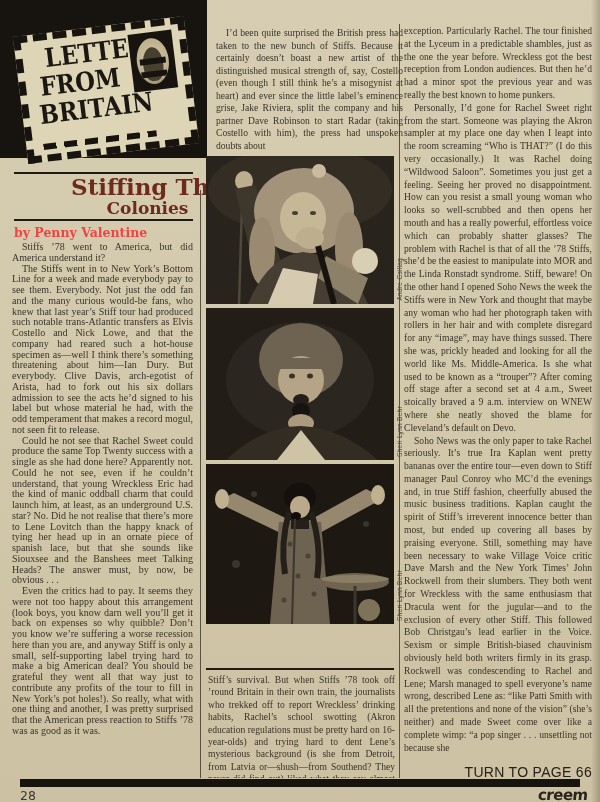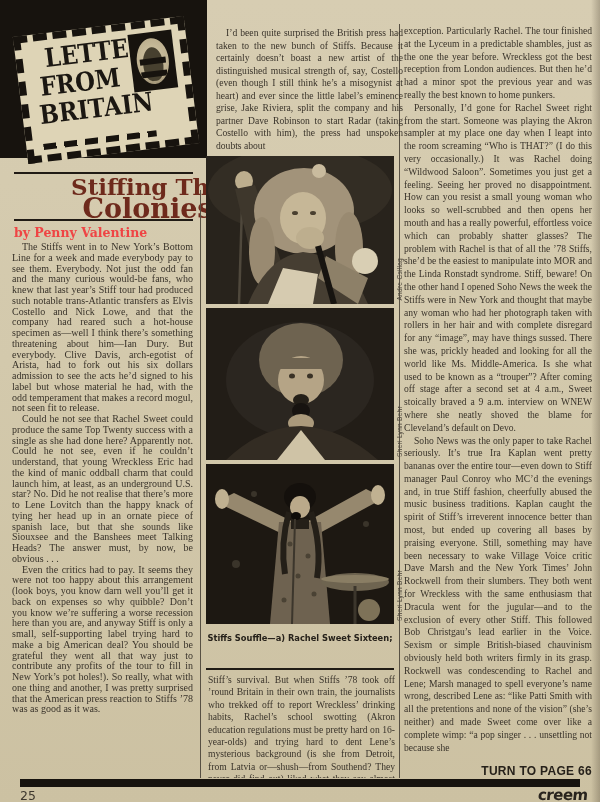--- a/index.html
+++ b/index.html
@@ -28,21 +28,21 @@
   .stamp-dashes{position:absolute;left:10px;bottom:5px;right:34px;height:6px;
     background:repeating-linear-gradient(90deg,#17130e 0 13px,transparent 13px 21px);}
 
   
   .rule{position:absolute;background:#201b15;}
   .rule-a{left:14px;top:172px;width:179px;height:2px;}
   .rule-b{left:14px;top:219px;width:179px;height:2px;}
   .article-title{position:absolute;left:0;top:176px;width:207px;text-align:center;
     font-family:"DejaVu Serif",serif;font-weight:bold;color:#6e2a1c;padding-left:44px;}
   .title-l1{font-size:23px;line-height:22px;}
-  .title-l2{font-size:27px;line-height:21px;}
+  .title-l2{font-size:17px;line-height:21px;}
   .byline{position:absolute;left:14px;top:225px;font-family:"DejaVu Serif",serif;
     font-weight:bold;font-size:12.5px;color:#ef4444;}
   .body-text{position:absolute;text-align:justify;overflow:hidden;}
   .body-text p{margin:0;text-indent:10px;}
   .col1-text{left:12px;top:242px;width:181px;height:535px;font-size:10px;line-height:10.75px;}
 
   
   .div1{position:absolute;left:200px;top:190px;width:1px;height:588px;background:#575043;}
   .div2{position:absolute;left:399px;top:24px;width:1px;height:754px;background:#575043;}
 
@@ -57,21 +57,21 @@
   .photo-caption{position:absolute;left:206px;top:633px;width:188px;text-align:center;
     font-family:"DejaVu Sans",sans-serif;font-weight:bold;font-size:8.3px;line-height:10.8px;color:#26211a;}
   .caption-rule{left:206px;top:668px;width:188px;height:2px;}
   .col2-bottom{left:208px;top:674px;width:187px;height:104px;font-size:9.6px;line-height:12.4px;}
   .col2-bottom p{text-indent:0;}
 
   
   .col3-text{left:404px;top:25px;width:188px;height:736px;font-size:9.6px;line-height:12.8px;}
   .col3-text p:first-child{text-indent:0;}
   .turn-to{position:absolute;left:404px;top:764px;width:188px;text-align:right;
-    font-family:"Liberation Sans",sans-serif;font-weight:bold;font-size:12px;
+    font-family:"Liberation Sans",sans-serif;font-weight:normal;font-size:14px;
     letter-spacing:.3px;color:#26211a;}
 
   
   .bottom-bar{position:absolute;left:20px;top:779px;width:560px;height:8px;background:#17130e;}
   .page-number{position:absolute;left:20px;top:788px;font-family:"DejaVu Sans",sans-serif;
     font-size:12.5px;color:#3e382e;}
   .creem-logo{position:absolute;right:12px;top:786px;font-family:"DejaVu Sans",sans-serif;
     font-weight:bold;font-size:15px;color:#29241e;transform:skewX(-6deg);letter-spacing:-.5px;}
 </style>
 </head>
@@ -94,20 +94,21 @@
 
 <div class="rule rule-a"></div>
 <div class="article-title">
   <div class="title-l1">Stiffing The</div>
   <div class="title-l2">Colonies</div>
 </div>
 <div class="rule rule-b"></div>
 <div class="byline">by Penny Valentine</div>
 
 <div class="body-text col1-text">
+  <p>Stiffs ’78 went to America, but did America understand it?</p>
   <p>The Stiffs went in to New York’s Bottom Line for a week and made everybody pay to see them. Everybody. Not just the odd fan and the many curious would-be fans, who knew that last year’s Stiff tour had produced such notable trans-Atlantic transfers as Elvis Costello and Nick Lowe, and that the company had reared such a hot-house specimen as—well I think there’s something threatening about him—Ian Dury. But everybody. Clive Davis, arch-egotist of Arista, had to fork out his six dollars admission to see the acts he’d signed to his label but whose material he had, with the odd temperament that makes a record mogul, not seen fit to release.</p>
   <p>Could he not see that Rachel Sweet could produce the same Top Twenty success with a single as she had done here? Apparently not. Could he not see, even if he couldn’t understand, that young Wreckless Eric had the kind of manic oddball charm that could launch him, at least, as an underground U.S. star? No. Did he not realise that there’s more to Lene Lovitch than the happy knack of tying her head up in an ornate piece of spanish lace, but that she sounds like Siouxsee and the Banshees meet Talking Heads? The answer must, by now, be obvious . . .</p>
   <p>Even the critics had to pay. It seems they were not too happy about this arrangement (look boys, you know darn well you’ll get it back on expenses so why quibble? Don’t you know we’re suffering a worse recession here than you are, and anyway Stiff is only a small, self-supporting label trying hard to make a big American deal? You should be grateful they went all that way just to contribute any profits of the tour to fill in New York’s pot holes!). So really, what with one thing and another, I was pretty surprised that the American press reaction to Stiffs ’78 was as good as it was.</p>
 </div>
 
 <div class="div1"></div>
 <div class="div2"></div>
 
 <div class="body-text col2-top">
   <p>I’d been quite surprised the British press had taken to the new bunch of Stiffs. Because it certainly doesn’t boast a new artist of the distinguished musical strength of, say, Costello (even though I still think he’s a misogynist at heart) and ever since the little label’s eminence grise, Jake Riviera, split the company and his partner Dave Robinson to start Radar (taking Costello with him), the press had unspoken doubts about</p>
@@ -180,32 +181,31 @@
       <ellipse cx="149" cy="118" rx="34" ry="9" fill="#6e6450"></ellipse>
       <ellipse cx="149" cy="115" rx="34" ry="4" fill="#8a7e64"></ellipse>
       <line x1="149" y1="122" x2="149" y2="160" stroke="#3c362c" stroke-width="3"></line>
       <circle cx="163" cy="146" r="11" fill="#7e7258"></circle>
     </svg>
     <span class="photo-credit">Sheri Lynn Behr</span>
   </div>
 </div>
 
 <div class="photo-caption">
-  <div>Stiffs Souffle—a) Rachel Sweet Sixteen;</div>
 </div>
 <div class="rule caption-rule"></div>
 
 <div class="body-text col2-bottom">
   <p>Stiff’s survival. But when Stiffs ’78 took off ’round Britain in their own train, the journalists who trekked off to report Wreckless’ drinking habits, Rachel’s school swotting (Akron education regulations must be pretty hard on 16-year-olds) and trying hard to dent Lene’s mysterious background (is she from Detroit, from Latvia or—shush—from Southend? They never did find out) liked what they say almost without</p>
 </div>
 
 <div class="body-text col3-text">
   <p>exception. Particularly Rachel. The tour finished at the Lyceum in a predictable shambles, just as the one the year before. Wreckless got the best reception from London audiences. But then he’d had a minor spot the previous year and was really the best known to home punkers.</p>
   <p>Personally, I’d gone for Rachel Sweet right from the start. Someone was playing the Akron sampler at my place one day when I leapt into the room screaming “Who is THAT?” (I do this very occasionally.) It was Rachel doing “Wildwood Saloon”. Sometimes you just get a feeling. Seeing her proved no disappointment. How can you resist a small young woman who looks so well-scrubbed and then opens her mouth and has a really powerful, effortless voice which can probably shatter glasses? The problem with Rachel is that of all the ’78 Stiffs, she’d be the easiest to manipulate into MOR and the Linda Ronstadt syndrome. Stiff, beware! On the other hand I opened Soho News the week the Stiffs were in New York and thought that maybe any woman who had her photograph taken with rollers in her hair and with complete disregard for any “image”, may have things sussed. There she was, prickly headed and looking for all the world like Ms. Middle-America. Is she what used to be known as a “trouper”? After coming off stage after a second set at 4 a.m., Sweet stoically braved a 9 a.m. interview on WNEW where she neatly shoved the blame for Cleveland’s default on Devo.</p>
   <p>Soho News was the only paper to take Rachel seriously. It’s true Ira Kaplan went pretty bananas over the entire tour—even down to Stiff manager Paul Conroy who MC’d the evenings and, in true Stiff fashion, cheerfully abused the music business traditions. Kaplan caught the spirit of Stiff’s irreverent innocence better than most, but ended up covering all bases by praising everyone. Still, something may have been necessary to wake Village Voice critic Dave Marsh and the New York Times’ John Rockwell from their slumbers. They both went for Wreckless with the same enthusiasm that Dracula went for the jugular—and to the exclusion of every other Stiff. This followed Bob Christgau’s lead earlier in the Voice. Sexism or simple British-biased chauvinism obviously held both writers firmly in its grasp. Rockwell was condescending to Rachel and Lene; Marsh managed to spell everyone’s name wrong, described Lene as: “like Patti Smith with all the pretentions and none of the vision” (she’s neither) and made Sweet come over like a complete wimp: “a pop singer . . . unsettling not because she</p>
 </div>
 <div class="turn-to">TURN TO PAGE 66</div>
 
 <div class="bottom-bar"></div>
-<div class="page-number">25</div>
+<div class="page-number">28</div>
 <div class="creem-logo">creem</div>
 
 <div class="edge-shadow"></div>
 
 </body></html>

